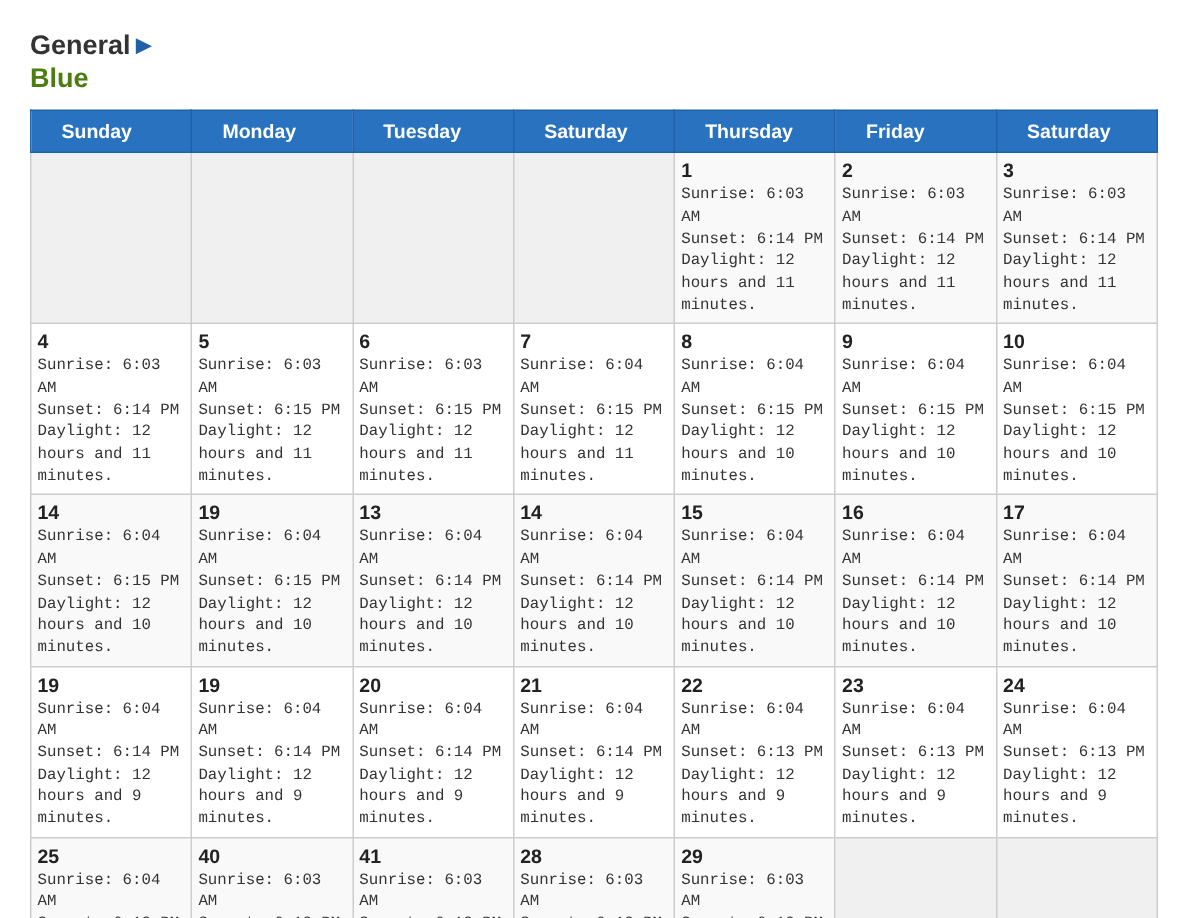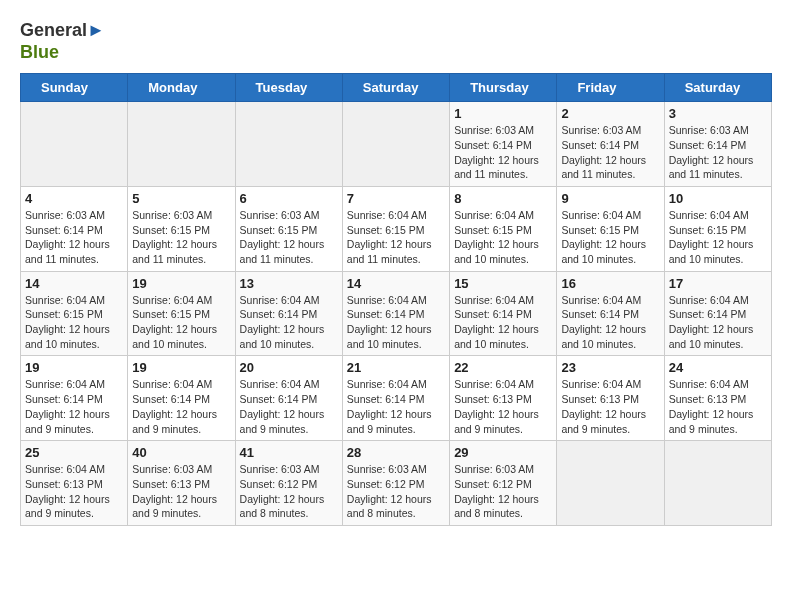--- a/index.html
+++ b/index.html
@@ -62,20 +62,21 @@
       font-weight: bold;
       font-size: 13px;
       color: #222;
       display: block;
       margin-bottom: 2px;
     }
     .day-info {
       color: #333;
       font-size: 10.5px;
       line-height: 1.4;
+      font-family: Liberation Mono, monospace;
     }
     .empty-cell {
       background: #f0f0f0 !important;
     }
   </style>
 </head>
 <body>
 
 <div class="header">
   <div class="logo">

